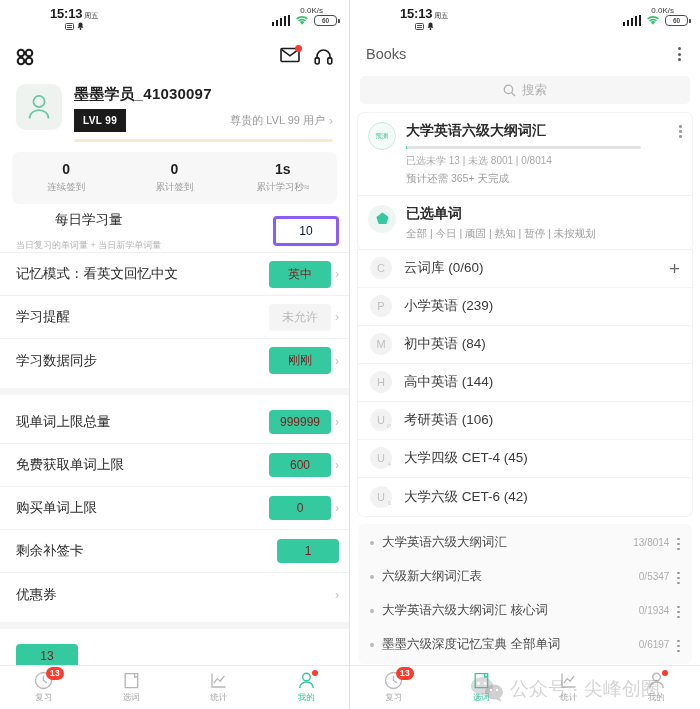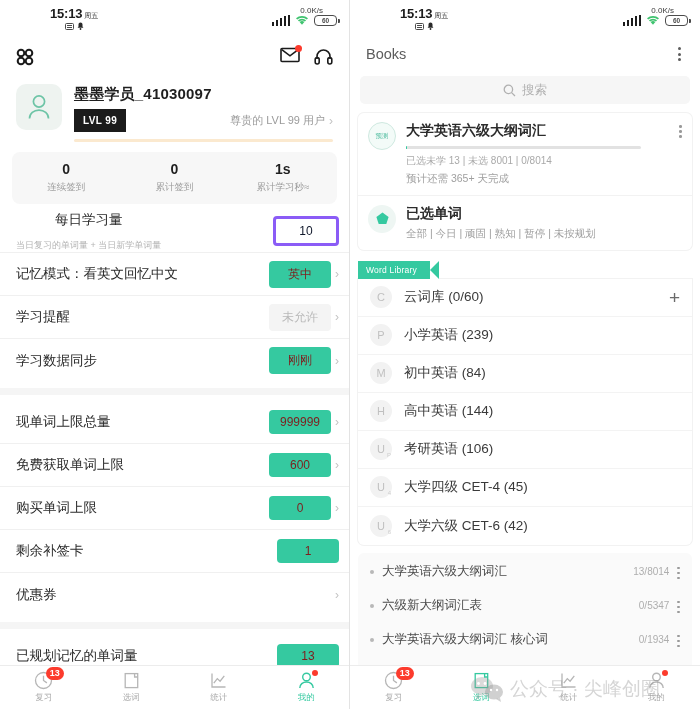--- a/index.html
+++ b/index.html
@@ -361,23 +361,20 @@
           </div>
         <div class="row-r">
             <span class="chev">›</span>
           </div>
       </div>
     </div>
     <div class="grp-gap"></div>
 
     <div class="group">
       <div class="row">
-        <div class="row-l">
-            <span class="row-title">已规划记忆的单词量</span>
-          </div>
         <div class="row-r">
             <span class="pill">13</span>
           </div>
       </div>
       <div class="row">
         <div class="row-l">
             <span class="row-title">平均每天新学单词量</span>
           </div>
         <div class="row-r">
             <span class="pill">0.0</span>
@@ -503,23 +500,20 @@
             <path d="M7.5 1.4 13.6 5.9 11.3 13H3.7L1.4 5.9z" fill="#35c9a0"></path>
           </svg>
         </div>
         <div class="bi-body">
           <div class="bi-title lg">已选单词</div>
           <div class="bi-sub">全部 | 今日 | 顽固 | 熟知 | 暂停 | 未按规划</div>
         </div>
       </div>
     </div>
 
-    <div class="wl-banner-wrap">
-      <span class="wl-banner">Word Library</span>
-    </div>
 
     <div class="wl-list">
       <div class="wl-row">
         <span class="wl-av">
             <span>C</span>
           </span>
         <span class="wl-name">云词库 (0/60)</span>
         <span class="plus">+</span>
       </div>
       <div class="wl-row">

